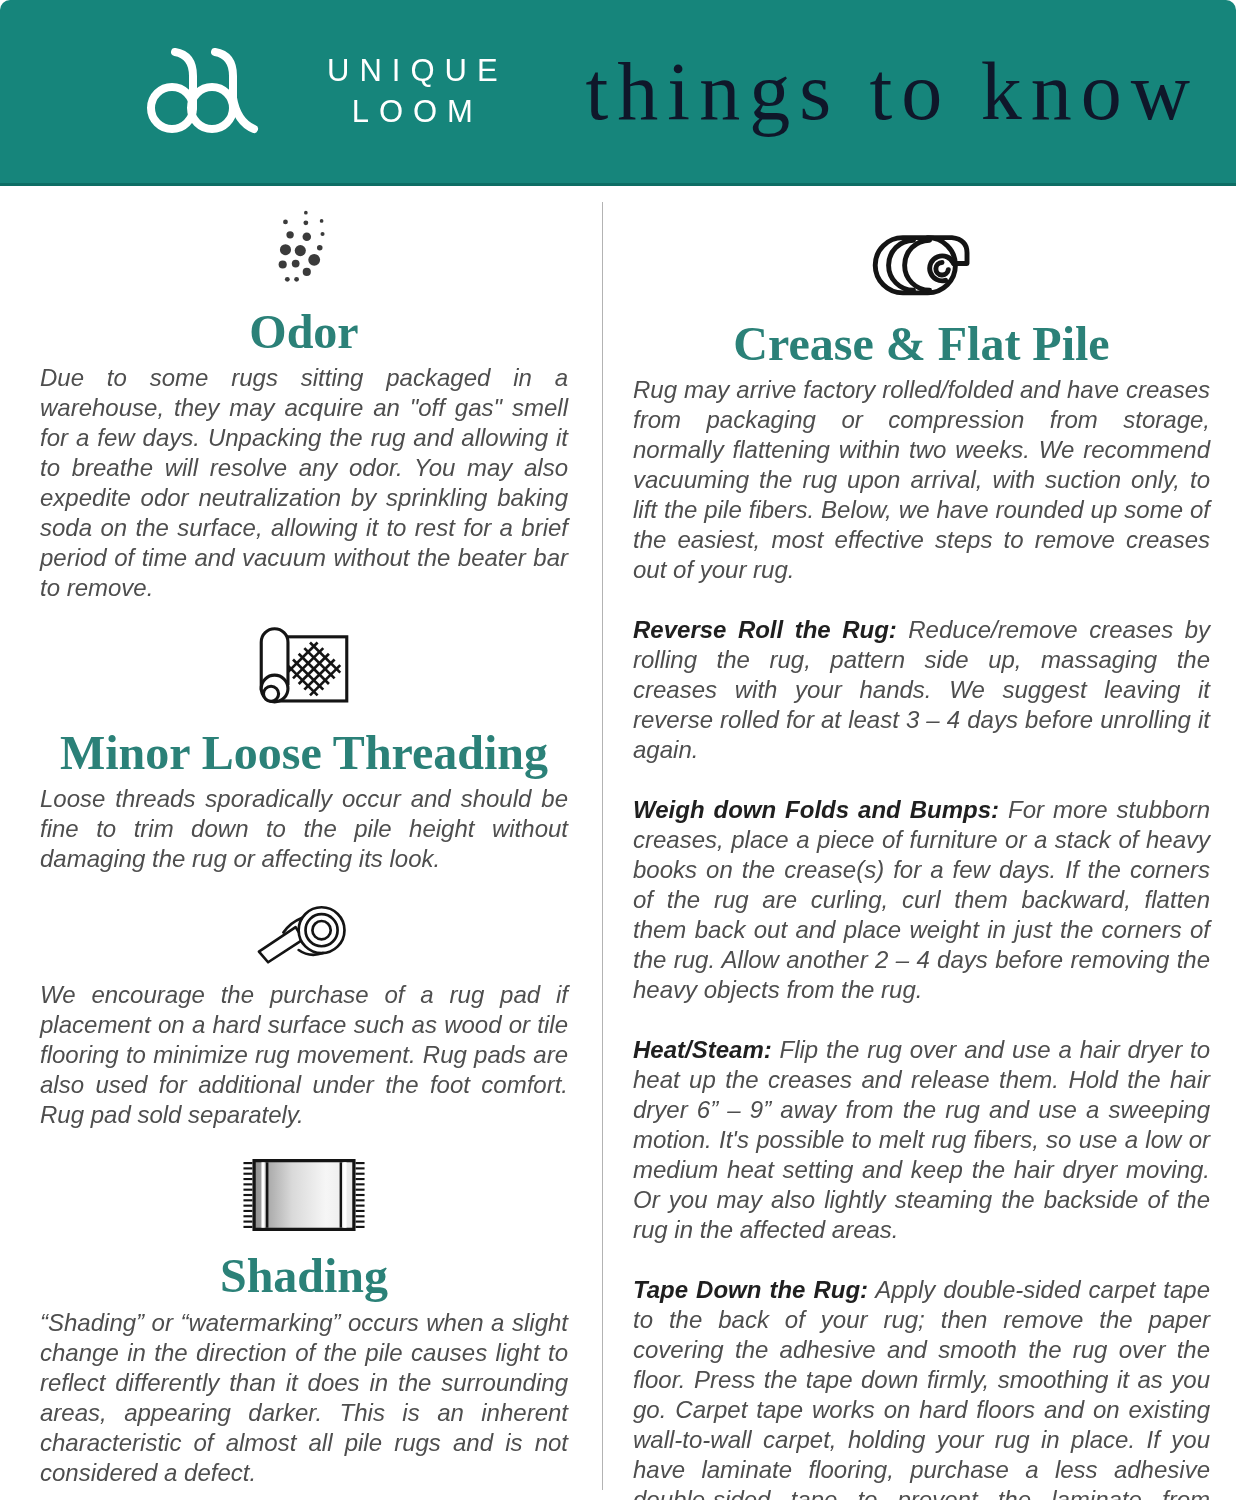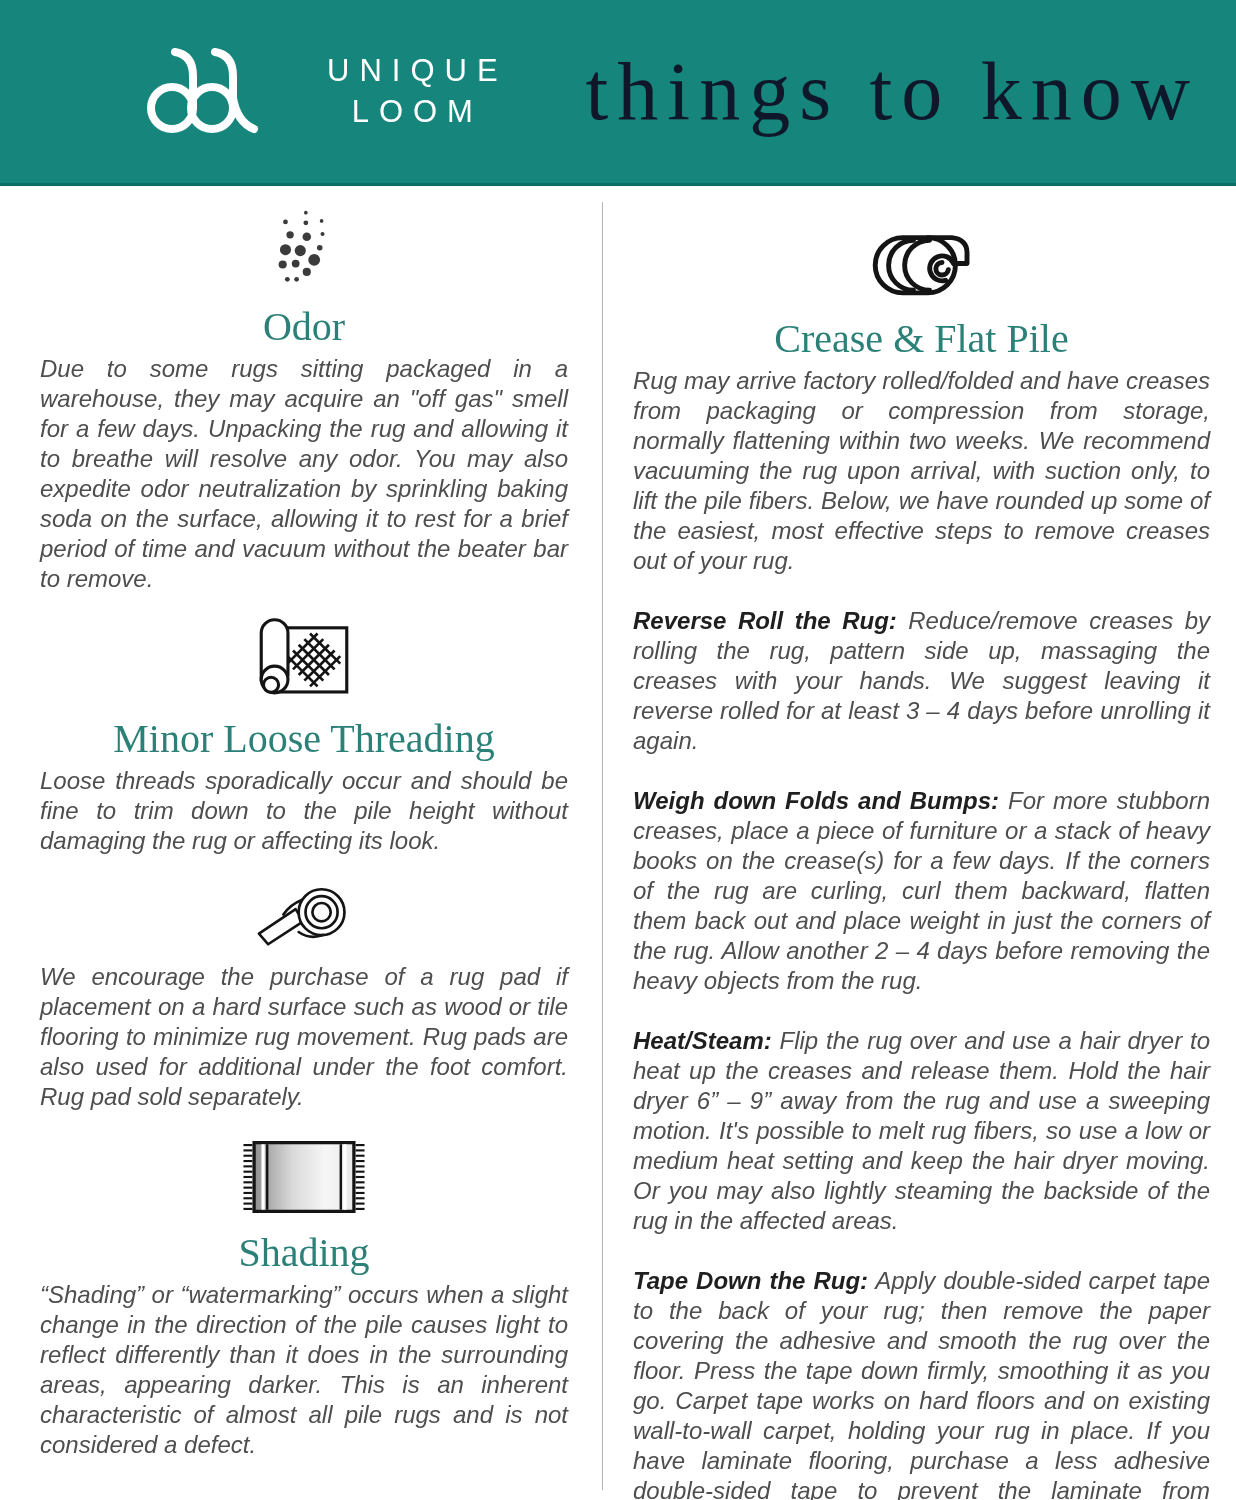--- a/index.html
+++ b/index.html
@@ -1,18 +1,18 @@
 <!DOCTYPE html>
 <html><head>
 <meta charset="utf-8">
 <style>
   html,body{margin:0;padding:0;background:#ffffff;}
   .page{
     width:1236px;height:1500px;overflow:hidden;background:#ffffff;
-    font-family:"Liberation Sans",sans-serif;position:relative;
+    font-family:"Liberation Sans",sans-serif;position:relative;border-radius:10px;
   }
   
   .banner{
     height:186px;background:#16857B;border-bottom:3px solid #0d6d64;
     display:flex;align-items:center;box-sizing:border-box;
   }
   .logo-group{display:flex;align-items:center;margin-left:105px;}
   .logo-glyph{width:200px;height:100px;}
   .brand-name{
     color:#ffffff;font-size:31px;letter-spacing:10px;line-height:1.3;
@@ -23,22 +23,22 @@
     letter-spacing:9px;margin-left:78px;white-space:nowrap;font-weight:400;
   }
   
   .content{display:flex;height:1314px;}
   .col{box-sizing:border-box;}
   .col.left{width:602px;padding:0 34px 0 40px;}
   .col.right{width:633px;padding:0 26px 0 30px;}
   .divider{width:1px;background:#b3b3b3;margin:16px 0 10px 0;}
   .icon-wrap{text-align:center;}
   h2{
-    font-family:"Liberation Serif",serif;font-weight:400;color:#2B8178;
-    font-size:40px;text-align:center;margin:8px 0 4px 0;line-height:1.15;
+    font-family:"Liberation Serif",serif;font-weight:700;color:#2B8178;
+    font-size:48px;text-align:center;margin:8px 0 4px 0;line-height:1.15;
   }
   p.body{
     color:#4e4e4e;font-size:24px;line-height:30px;text-align:justify;
     margin:4px 0 0 0;
     font-style:italic;
   }
   p.body strong{color:#1f1f1f;font-weight:700;}
   section.s1 .icon-wrap{margin-top:22px;}
   section.s2 .icon-wrap{margin-top:16px;}
   section.s3 .icon-wrap{margin-top:18px;}

